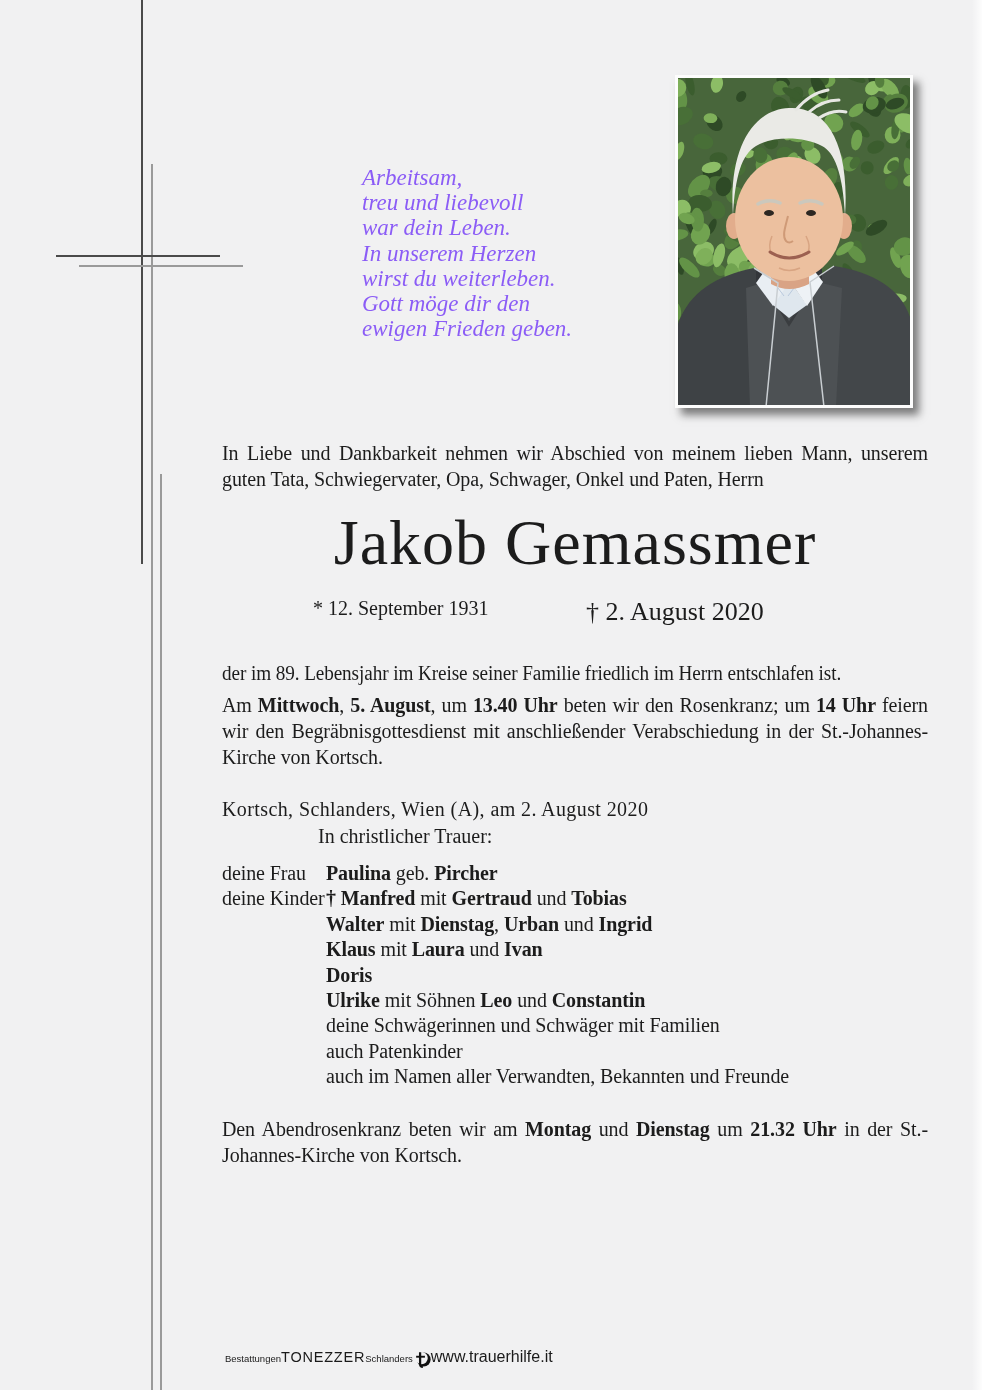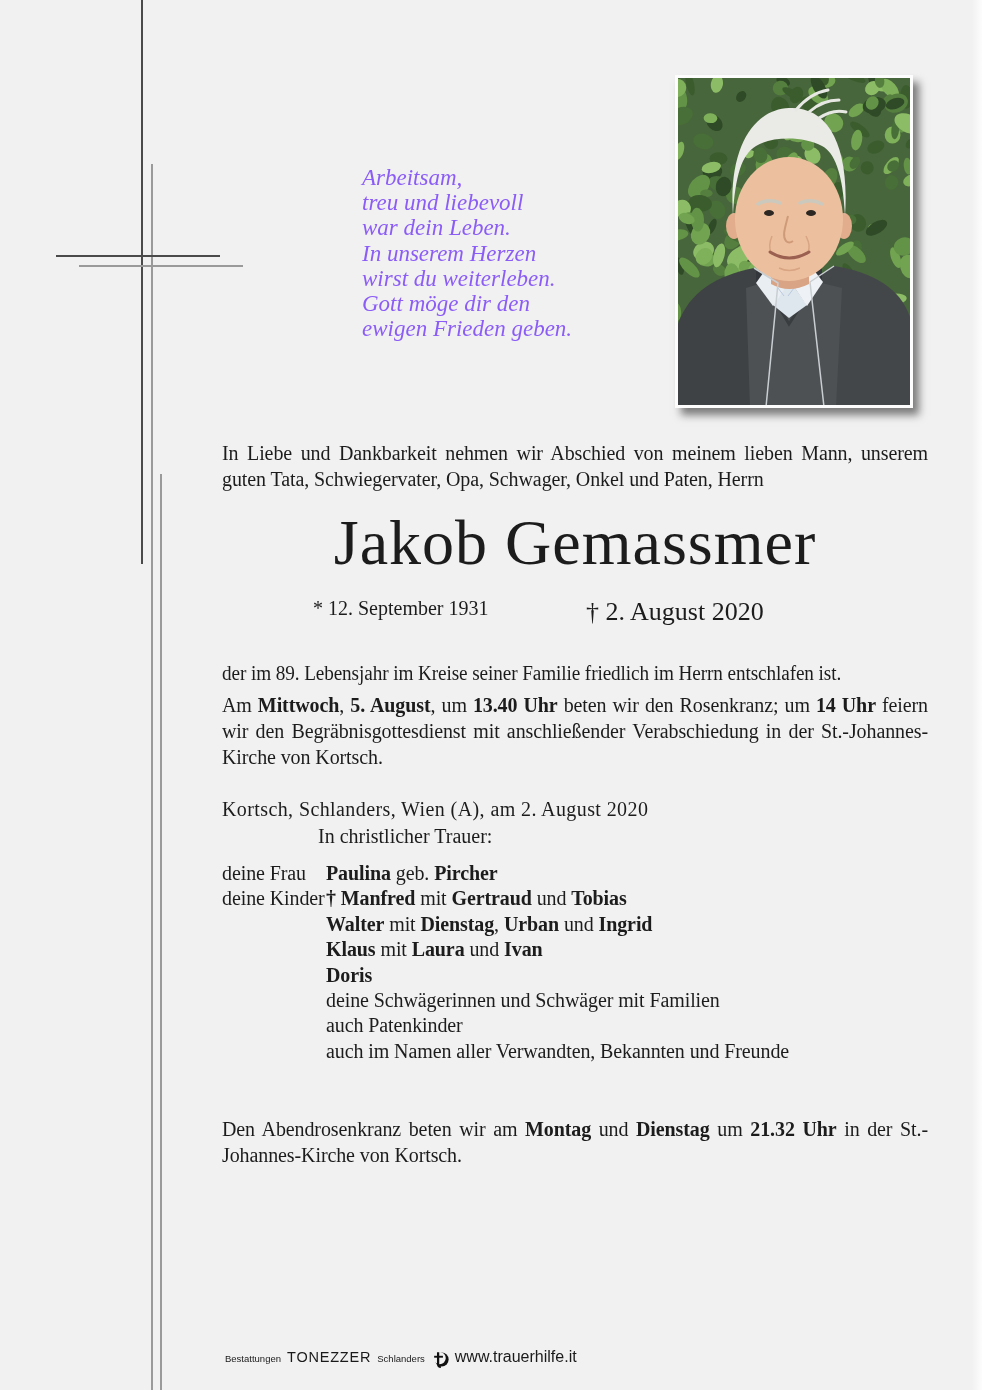--- a/index.html
+++ b/index.html
@@ -47,21 +47,21 @@
   .closing{position:absolute;left:318px;top:823px;font-size:20px;line-height:26px;}
   .family{top:861px;line-height:25.4px;}
   .family-row{display:flex;}
   .family-label{width:104px;flex:none;}
   .family-text{flex:1;}
   .rosary{top:1117px;line-height:25.6px;}
   .thanks{top:1177px;line-height:25.6px;}
   .b{font-weight:bold;}
   
   .footer{
-    position:absolute;left:225px;top:1348px;display:flex;align-items:baseline;gap:6px;
+    position:absolute;left:225px;top:1348px;display:flex;align-items:baseline;
     font-family:"Liberation Sans",sans-serif;color:#1a1a1a;
   }
   .f-small{font-size:9.5px;}
   .f-brand{font-size:14.5px;letter-spacing:.8px;}
   .f-web{font-size:16px;}
   .f-logo{align-self:center;position:relative;top:2px;}
 </style>
 </head>
 <body>
 
@@ -405,20 +405,21 @@
         <div class="family-text"><span class="b">Klaus</span><span> mit </span><span class="b">Laura</span><span> und </span><span class="b">Ivan</span></div>
       </div>
 
       <div class="family-row">
         <div class="family-label"></div>
         <div class="family-text"><span class="b">Doris</span></div>
       </div>
 
       <div class="family-row">
         <div class="family-label"></div>
+        <div class="family-text"><span class="b">Ulrike</span><span> mit Söhnen </span><span class="b">Leo</span><span> und </span><span class="b">Constantin</span></div>
       </div>
 
       <div class="family-row">
         <div class="family-label"></div>
         <div class="family-text"><span>deine Schwägerinnen und Schwäger mit Familien</span></div>
       </div>
 
       <div class="family-row">
         <div class="family-label"></div>
         <div class="family-text"><span>auch Patenkinder</span></div>

